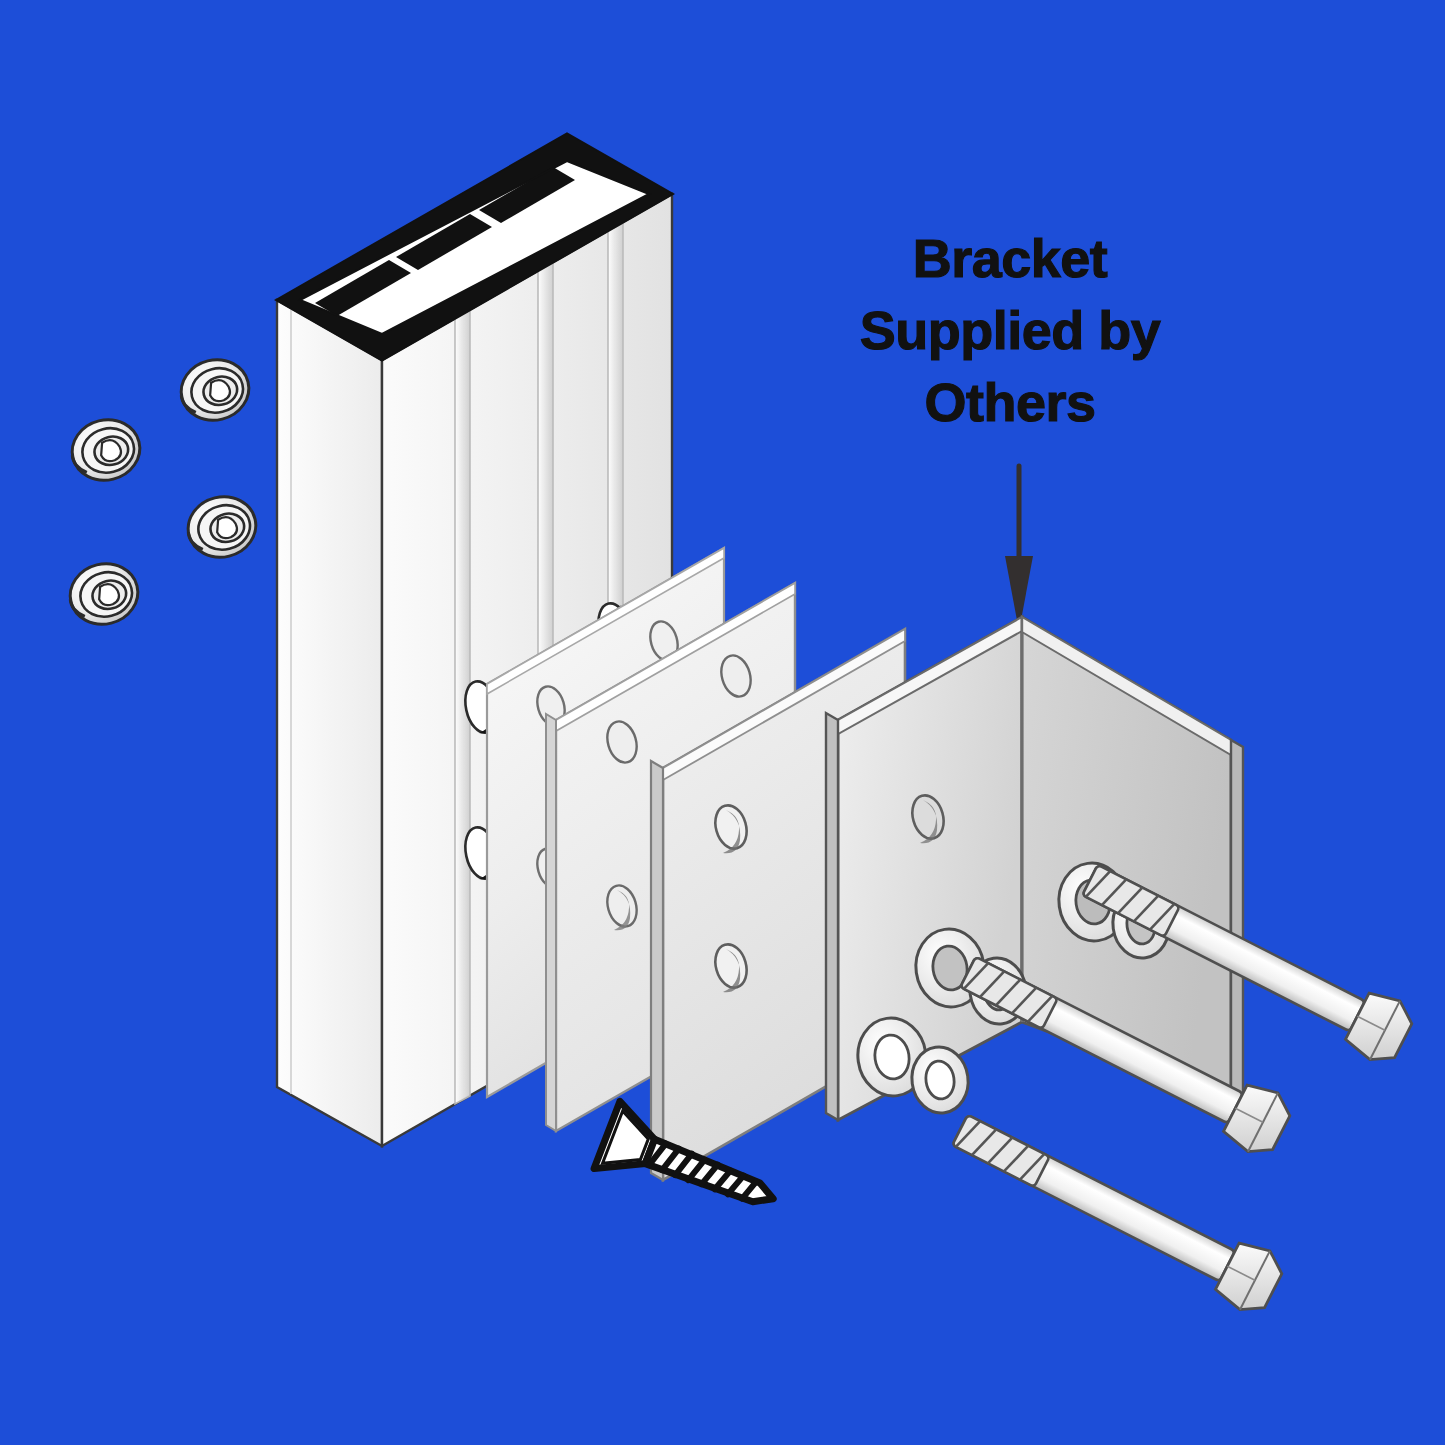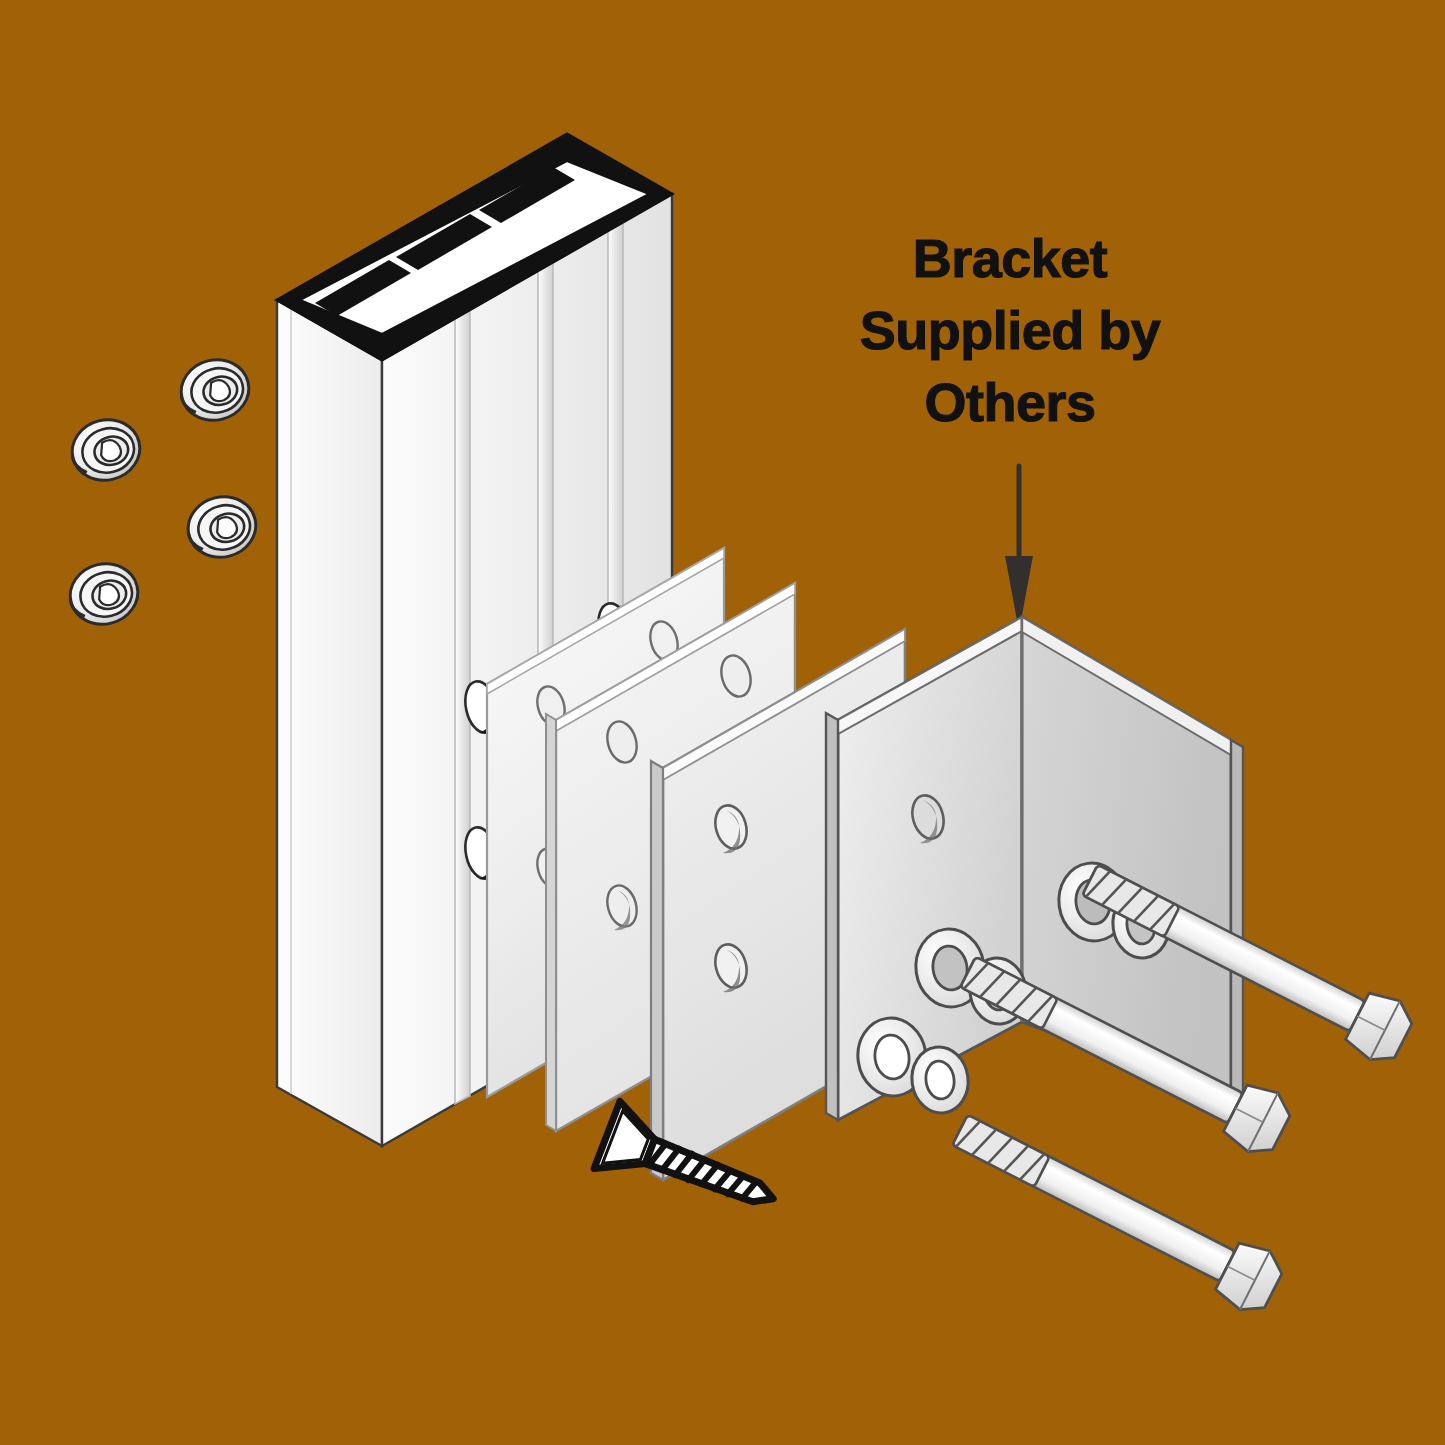--- a/index.html
+++ b/index.html
@@ -11,21 +11,21 @@
   body {
     width: 1445px;
     height: 1445px;
     font-family: "Liberation Sans", sans-serif;
     overflow: hidden;
   }
   #diagram-root {
     position: relative;
     width: 1445px;
     height: 1445px;
-    background: #a16207;
+    background: #1d4ed8;
   }
   svg.stage {
     display: block;
     width: 1445px;
     height: 1445px;
   }
   .callout-text {
     font-family: "Liberation Sans", sans-serif;
     font-weight: 700;
     font-size: 54px;

